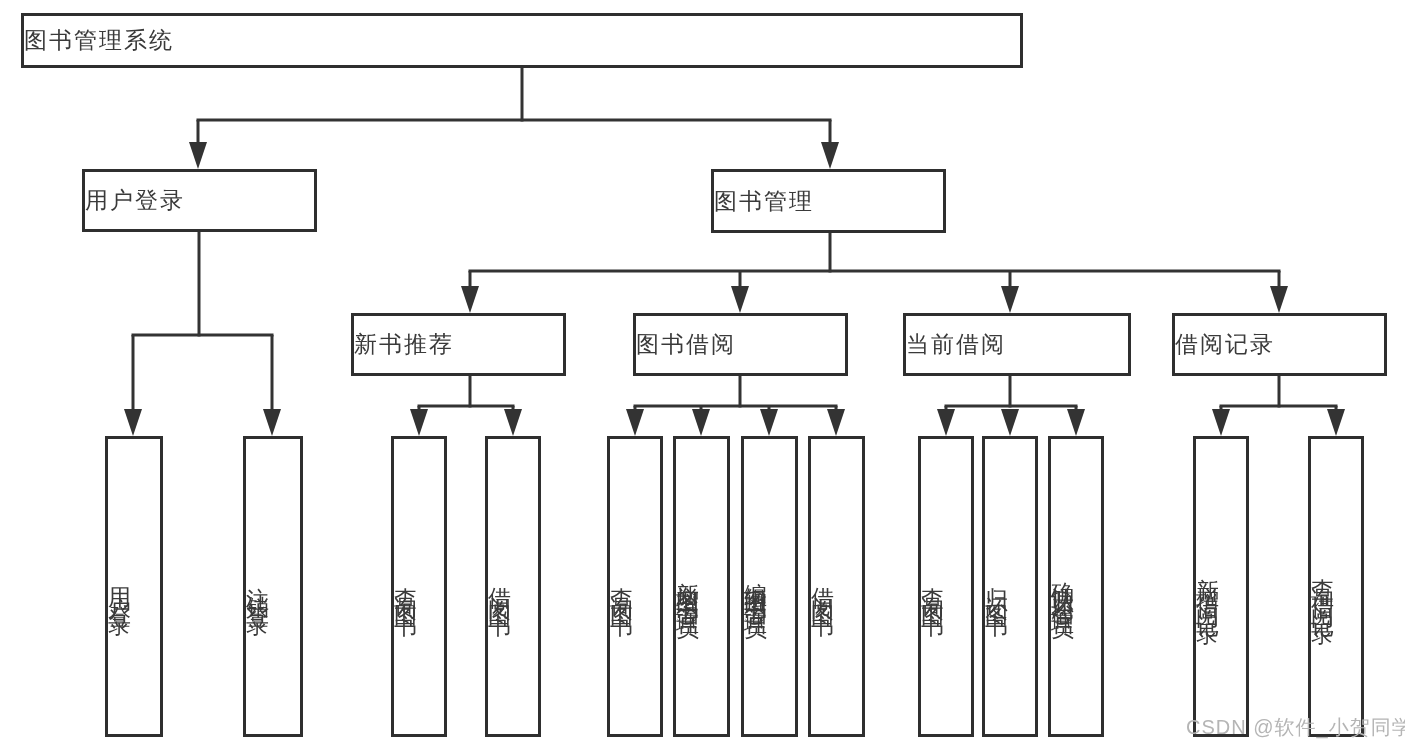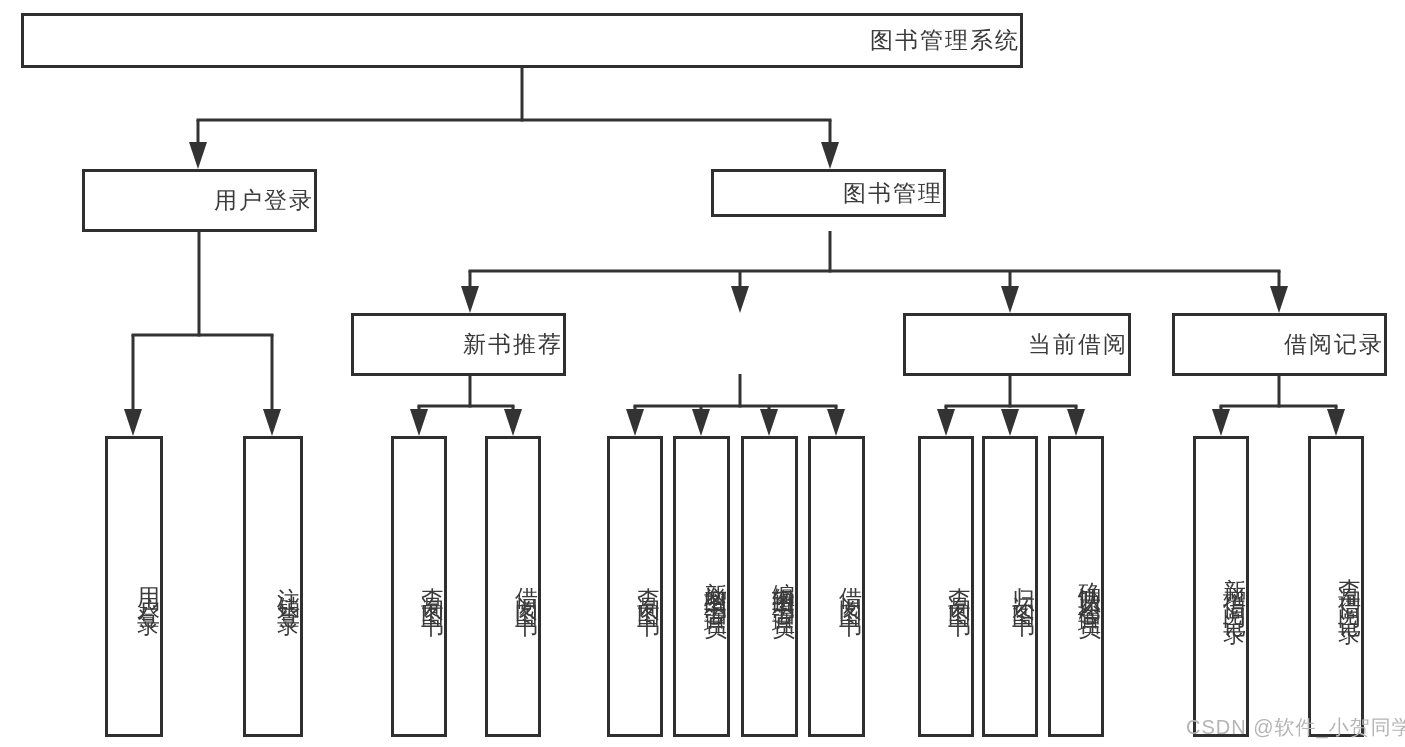--- a/index.html
+++ b/index.html
@@ -18,21 +18,21 @@
   }
   .canvas{
     position:relative;width:1405px;height:747px;background:var(--bg-color);
   }
   .wires{position:absolute;left:0;top:0;z-index:1;}
   .node{
     position:absolute;z-index:2;
     box-sizing:border-box;
     border:3px solid var(--border-color);
     background:#ffffff;
-    display:flex;align-items:center;justify-content:flex-end;
+    display:flex;align-items:center;justify-content:flex-start;
     color:var(--text-color);
     font-family:Liberation Serif, serif;
   }
   .node .lbl{
     font-size:23px;letter-spacing:2px;white-space:nowrap;
   }
   .leaf .vtext{
     writing-mode:vertical-rl;
     text-orientation:mixed;
     font-size:23px;
@@ -126,27 +126,30 @@
     </g>
   </svg>
 
   <div class="node" style="left:21px;top:13px;width:1002px;height:55px">
     <span class="lbl">图书管理系统</span>
   </div>
 
   <div class="node" style="left:82px;top:169px;width:235px;height:63px">
     <span class="lbl">用户登录</span>
   </div>
-  <div class="node" style="left:711px;top:169px;width:235px;height:48px">
+  <div class="node" style="left:711px;top:169px;width:235px;height:64px">
     <span class="lbl">图书管理</span>
   </div>
 
   <div class="node" style="left:351px;top:313px;width:215px;height:63px">
     <span class="lbl">新书推荐</span>
   </div>
+  <div class="node" style="left:633px;top:313px;width:215px;height:63px">
+    <span class="lbl">图书借阅</span>
+  </div>
   <div class="node" style="left:903px;top:313px;width:228px;height:63px">
     <span class="lbl">当前借阅</span>
   </div>
   <div class="node" style="left:1172px;top:313px;width:215px;height:63px">
     <span class="lbl">借阅记录</span>
   </div>
 
   <div class="node leaf" style="left:105px;top:436px;width:58px;height:301px">
     <span class="vtext">用户登录</span>
   </div>

